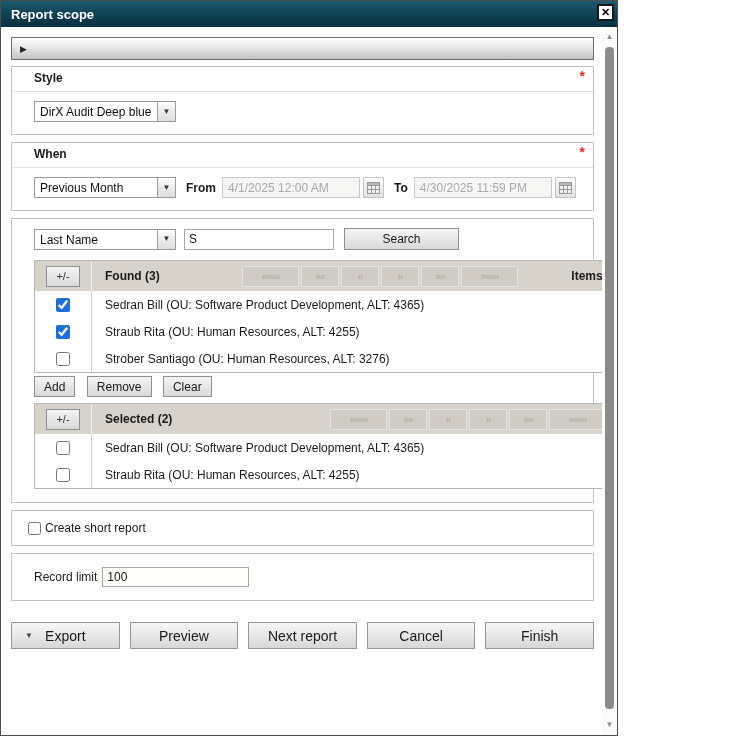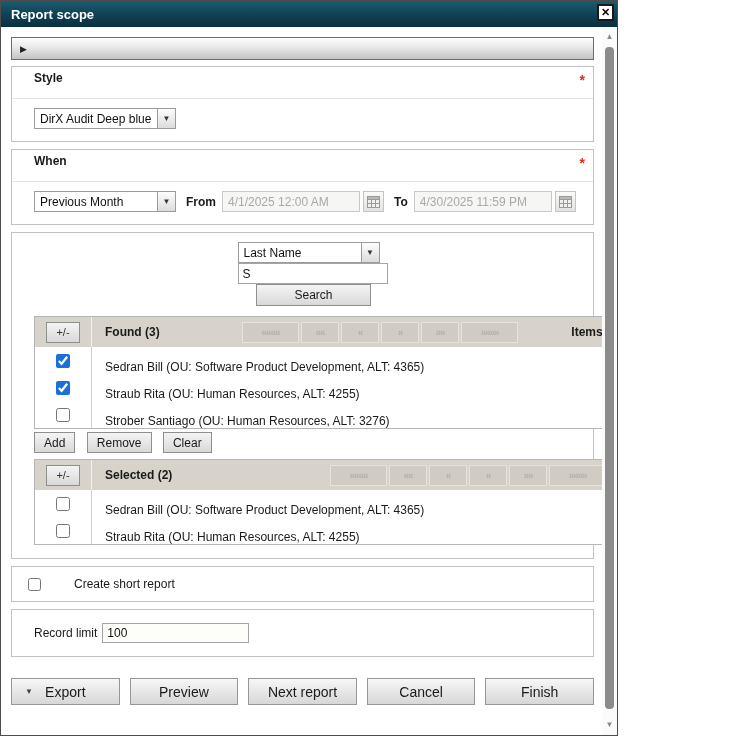--- a/index.html
+++ b/index.html
@@ -53,22 +53,22 @@
     box-shadow: inset 0 1px 0 #fff;
   }
   .accordion .tri { font-size: 9px; color: #222; margin-right: 6px; }
   .accordion .acc-label { font-size: 13px; color: #333; }
   .section {
     border: 1px solid #c2c2c2;
     background: #fff;
     margin-bottom: 7px;
   }
   .sec-head {
-    display: flex; align-items: flex-end; justify-content: space-between;
-    padding: 4px 8px 13px 22px;
+    display: flex; align-items: flex-start; justify-content: space-between;
+    padding: 4px 8px 6px 22px;
     border-bottom: 1px solid #e2e2e2;
   }
   .sec-head .sec-label { font-size: 12px; font-weight: bold; color: #1a1a1a; }
   .req-star { color: #e8261d; font-size: 14px; font-weight: bold; line-height: 10px; }
   .sec-body { padding: 9px 10px 12px 22px; }
   
   .combo { display: inline-flex; vertical-align: middle; }
   .combo-text {
     height: 21px; border: 1px solid #9b9b9b; border-right: none;
     background: #fff; font-size: 12px; color: #111;
@@ -109,21 +109,21 @@
   }
   .search-input { height: 21px; width: 150px; background: #fff; }
   .gray-btn {
     border: 1px solid #8f8f8f;
     background: linear-gradient(#f4f4f4, #d9d9d9);
     font-family: "Liberation Sans", sans-serif;
     font-size: 12px; color: #1a1a1a;
     cursor: pointer;
   }
   .search-btn { width: 115px; height: 22px; margin-left: 10px; }
-  .search-row { display: flex; align-items: center; margin-bottom: 10px; flex-direction: column; }
+  .search-row { display: flex; align-items: center; margin-bottom: 10px; }
   
   .seltable { border: 1px solid #b5b5b5; width: 679px; }
   .thead {
     background: #d7d3ca;
     height: 30px;
     display: flex; align-items: center;
   }
   .thead .cb-cell { border-right: 1px solid #f2f1ee; }
   .cb-cell {
     width: 57px; flex: 0 0 57px; height: 100%;
@@ -139,33 +139,33 @@
     color: #b4b0a8; font-size: 10px; font-weight: bold;
     font-family: "Liberation Sans", sans-serif;
     letter-spacing: -1px;
     min-width: 38px;
   }
   .pager button.wide { min-width: 57px; }
   .ipp { margin-left: auto; display: flex; align-items: center; padding-right: 8px; }
   .ipp .ipp-label { font-size: 12px; font-weight: bold; color: #1a1a1a; margin-right: 5px; }
   .ipp .combo-text { width: 24px; }
   .trow {
-    height: 27px; display: flex; align-items: flex-end; background: #fff;
+    height: 27px; display: flex; align-items: center; background: #fff;
   }
   .trow .cb-cell { border-right: 1px solid #cfcfcf; }
   .trow .row-label { font-size: 12px; color: #1a1a1a; padding-left: 13px; }
   input[type="checkbox"] {
     width: 14px; height: 14px;
     accent-color: #1b6fd8;
     cursor: pointer;
   }
   .action-row { margin: 3px 0 6px 0; }
   .action-row button { height: 21px; padding: 0 9px; margin-right: 7px; font-size: 12px; }
   
-  .check-sec { padding: 10px 10px 10px 16px; display: flex; align-items: center; gap: 29px; }
+  .check-sec { padding: 10px 10px 10px 16px; display: flex; align-items: center; }
   .check-sec label { font-size: 12px; color: #1a1a1a; margin-left: 4px; }
   .record-sec { padding: 13px 10px 13px 22px; display: flex; align-items: center; }
   .record-sec .rl-label { font-size: 12px; color: #1a1a1a; margin-right: 5px; }
   .record-input { width: 147px; height: 20px; background: #fdfdf9; }
   
   .footer {
     display: flex; justify-content: center; gap: 10px;
     margin-top: 21px;
   }
   .footer .big-btn {

